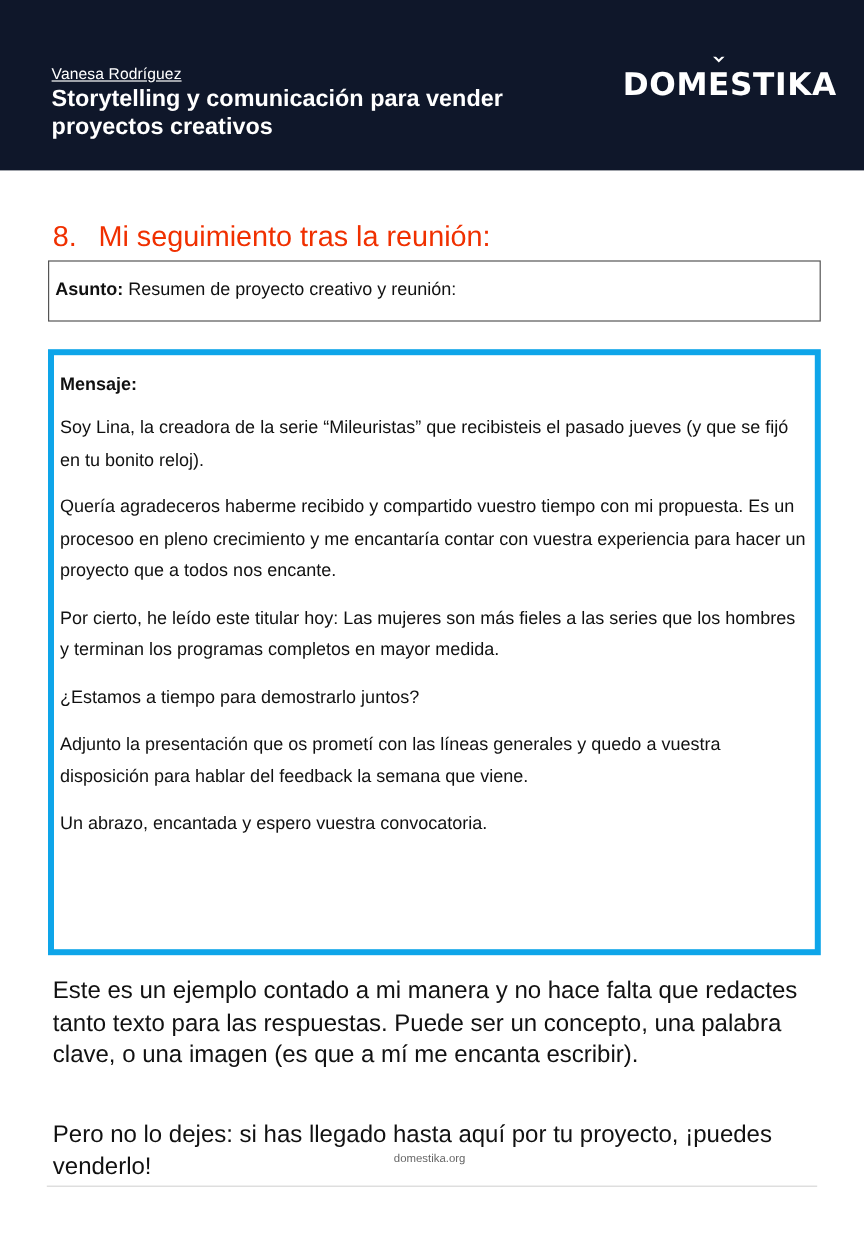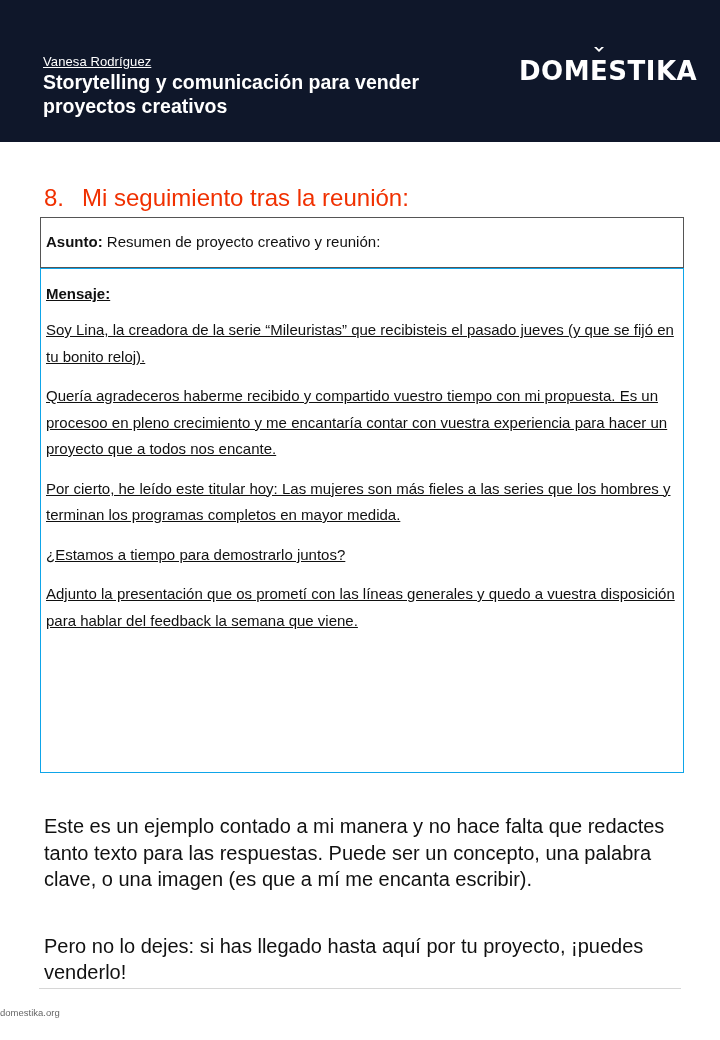--- a/index.html
+++ b/index.html
@@ -35,40 +35,40 @@
       color: #f03000; font-size: 24px; font-weight: normal;
     }
     .section-title .num { display: inline-block; width: 38px; }
 
     .subject-box {
       position: absolute; left: 40px; top: 217px; width: 644px; height: 51px;
       border: 1px solid #555;
       padding: 15px 0 0 5px; font-size: 15px;
     }
     .message-box {
-      position: absolute; left: 40px; top: 268px; width: 644px; height: 505px;
-      border: 1px solid #0ea5e9;
-      padding: 15px 6px 0 5px; font-size: 15px; line-height: 26.5px; text-decoration: underline;
+      position: absolute; left: 40px; top: 291px; width: 644px; height: 505px;
+      border: 5px solid #0ea5e9;
+      padding: 15px 6px 0 5px; font-size: 15px; line-height: 26.5px;
     }
     .message-box p { margin-bottom: 13px; }
     .message-box p.label { margin-bottom: 13px; line-height: 20px; }
     b { font-weight: bold; }
 
     .note {
       position: absolute; left: 44px; top: 813px; width: 640px;
       font-size: 20px; line-height: 26.5px;
     }
     .note p + p { margin-top: 40px; }
 
     .footer-rule {
       position: absolute; left: 39px; top: 988px; width: 642px; height: 1px;
       background: #d6d6d6;
     }
     .footer-url {
-      position: absolute; left: 0; top: 1007px; width: 716px; 
+      position: absolute; left: 0; top: 960px; width: 716px; text-align: center;
       font-size: 9.5px; color: #666;
     }
   </style>
 </head>
 <body>
 
 <div class="header">
   <div class="author">Vanesa Rodríguez</div>
   <div class="course-title">Storytelling y comunicación para vender proyectos creativos</div>
   <div class="logo">
@@ -87,20 +87,21 @@
   <span>Resumen de proyecto creativo y reunión:</span>
 </div>
 
 <div class="message-box">
   <p class="label"><b>Mensaje:</b></p>
   <p>Soy Lina, la creadora de la serie “Mileuristas” que recibisteis el pasado jueves (y que se fijó en tu bonito reloj).</p>
   <p>Quería agradeceros haberme recibido y compartido vuestro tiempo con mi propuesta. Es un procesoo en pleno crecimiento y me encantaría contar con vuestra experiencia para hacer un proyecto que a todos nos encante.</p>
   <p>Por cierto, he leído este titular hoy: Las mujeres son más fieles a las series que los hombres y terminan los programas completos en mayor medida.</p>
   <p>¿Estamos a tiempo para demostrarlo juntos?</p>
   <p>Adjunto la presentación que os prometí con las líneas generales y quedo a vuestra disposición para hablar del feedback la semana que viene.</p>
+  <p>Un abrazo, encantada y espero vuestra convocatoria.</p>
 </div>
 
 <div class="note">
   <p>Este es un ejemplo contado a mi manera y no hace falta que redactes tanto texto para las respuestas. Puede ser un concepto, una palabra clave, o una imagen (es que a mí me encanta escribir).</p>
   <p>Pero no lo dejes:  si has llegado hasta aquí por tu proyecto, ¡puedes venderlo!</p>
 </div>
 
 <div class="footer-rule"></div>
 <div class="footer-url">domestika.org</div>
 

